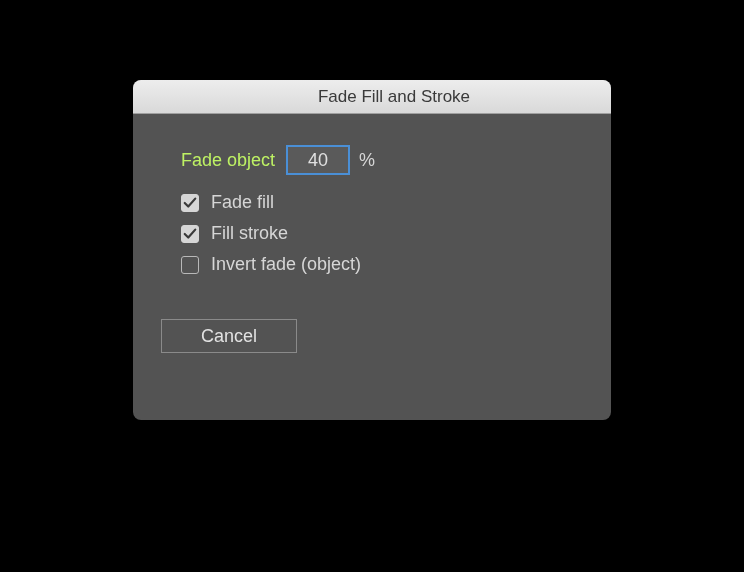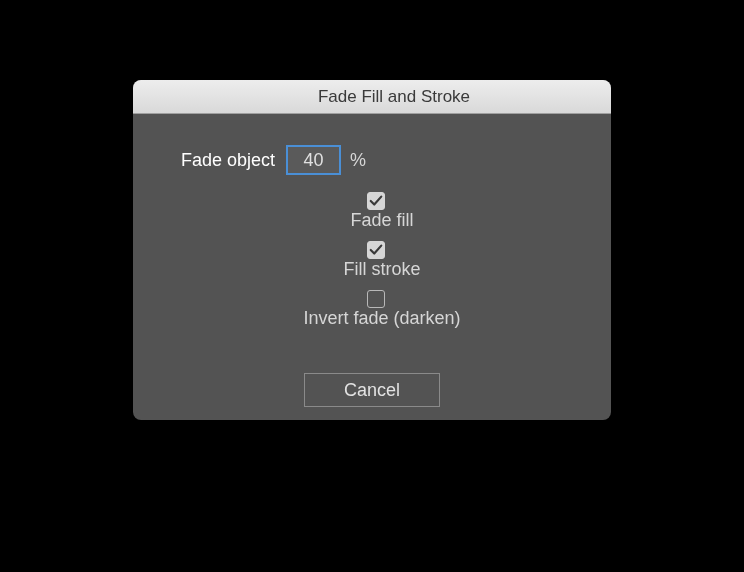--- a/index.html
+++ b/index.html
@@ -45,48 +45,47 @@
       display: flex;
       align-items: center;
       margin-bottom: 14px;
     }
     .row.first {
       margin-left: 20px;
       margin-bottom: 18px;
     }
     .label {
       margin-right: 12px;
-      color: #ffffff;
+      color: #bef264;
     }
     .input-wrap {
       position: relative;
     }
     .num-input {
-      width: 53px;
+      width: 62px;
       height: 28px;
       background: #5a5a5a;
       border: 1px solid #7a7a7a;
       outline: 2px solid #4a8fd6;
       outline-offset: -1px;
       color: #e0e0e0;
       font-size: 18px;
       text-align: center;
       padding: 0 4px;
       font-family: inherit;
     }
     .pct {
       margin-left: 10px;
       color: #d6d6d6;
     }
     .checkbox-row {
       display: flex;
       align-items: center;
       margin-left: 20px;
       margin-bottom: 10px;
-      flex-direction: column;
     }
     .checkbox {
       width: 18px;
       height: 18px;
       border: 1.5px solid #b8b8b8;
       border-radius: 3px;
       background: #535353;
       margin-right: 12px;
       display: flex;
       align-items: center;
@@ -106,20 +105,21 @@
       display: block;
     }
     .check-label {
       color: #d6d6d6;
     }
     .buttons {
       display: flex;
       justify-content: center;
       gap: 22px;
       margin-top: 44px;
+      flex-direction: column;
     }
     .btn {
       width: 136px;
       height: 34px;
       background: transparent;
       border: 1px solid #8a8a8a;
       color: #e2e2e2;
       font-size: 18px;
       font-family: inherit;
       cursor: pointer;
@@ -157,21 +157,21 @@
             <path d="M2 8 L6 12 L14 3" stroke="#3a3a3a" stroke-width="2.5" fill="none" stroke-linecap="round" stroke-linejoin="round"></path>
           </svg>
       </span>
       <span class="check-label">Fill stroke</span>
     </div>
 
     <div class="checkbox-row">
       <span class="checkbox">
         
       </span>
-      <span class="check-label">Invert fade (darken)</span>
+      <span class="check-label">Invert fade (object)</span>
     </div>
 
     <div class="buttons">
       <button class="btn">Cancel</button>
     </div>
 
   </div>
 </div>
 
 </body></html>

